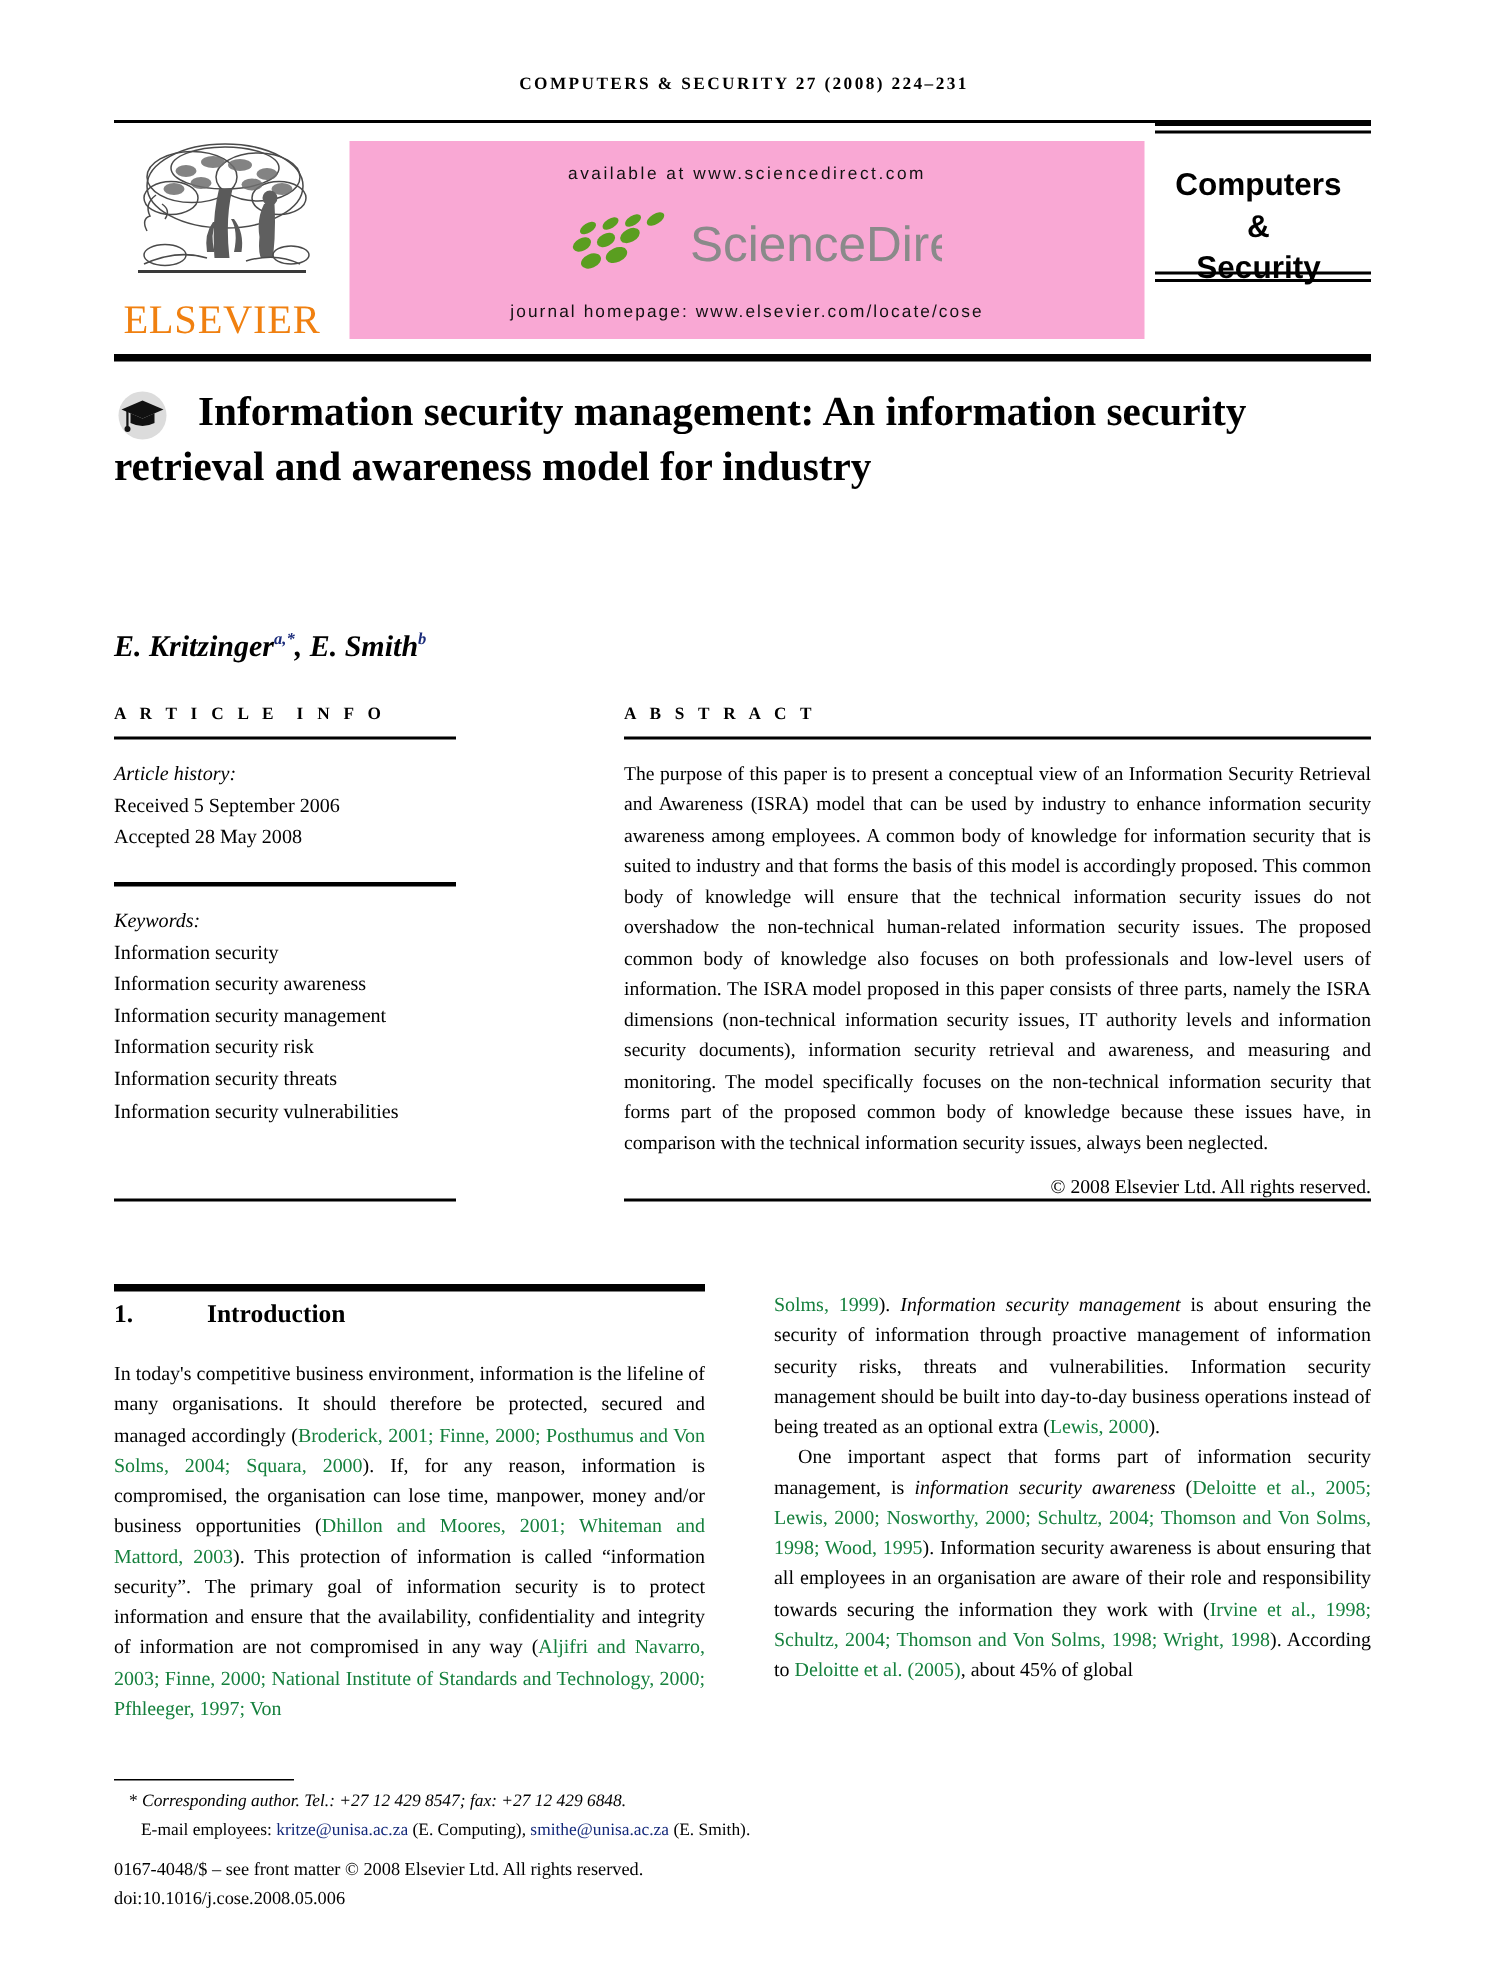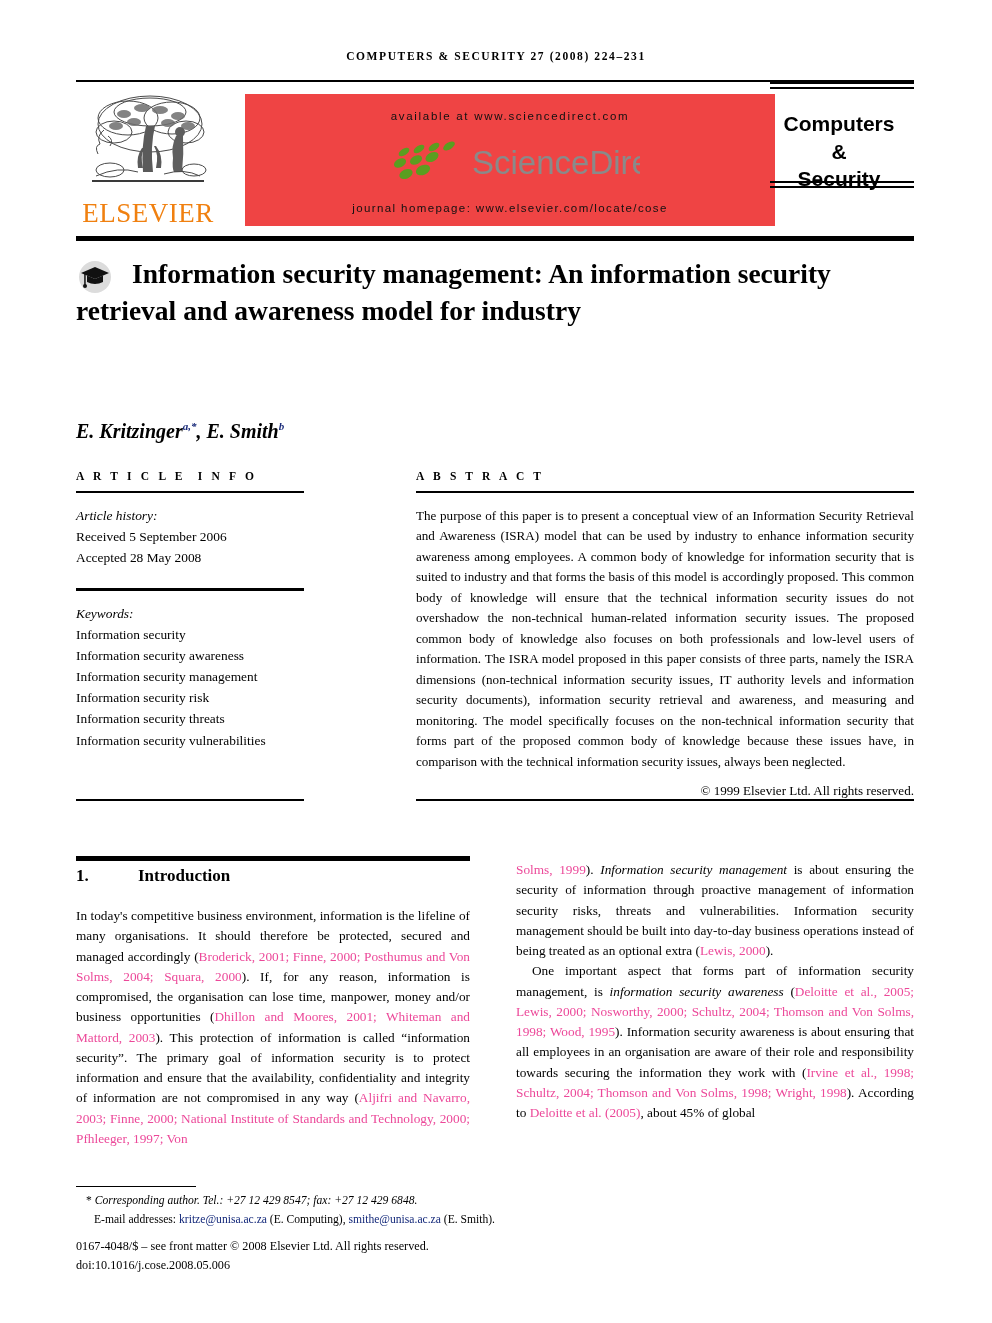--- a/index.html
+++ b/index.html
@@ -76,22 +76,21 @@
     letter-spacing: 0.5px;
     line-height: 1;
   }
 
   .sd-banner {
     position: absolute;
     left: 157px;
     top: 6px;
     width: 530px;
     height: 132px;
-    background: #ef4444;
-    margin-left: 12px;
+    background: #f9a8d4;
   }
   .sd-available {
     position: absolute;
     left: 0; right: 0;
     top: 16px;
     text-align: center;
     font-family: "Liberation Sans", sans-serif;
     font-size: 11.5px;
     letter-spacing: 1.7px;
     color: #111;
@@ -335,21 +334,21 @@
     font-family: "Liberation Serif", serif;
     font-size: 13.3px;
     line-height: 1.525;
     text-align: justify;
   }
   .col-right p { margin: 0; }
   .col-right p + p { text-indent: 16px; }
   .col-left p { margin: 0; }
 
   a.cite, .cite {
-    color: #ec4899;
+    color: #15803d;
     text-decoration: none;
   }
   .italic { font-style: italic; }
 
   
   .foot-rule {
     position: absolute;
     left: 76px;
     top: 1186px;
     width: 120px;
@@ -504,21 +503,21 @@
       <div>Information security risk</div>
       <div>Information security threats</div>
       <div>Information security vulnerabilities</div>
     </div>
   </div>
 
   <div class="abs-col">
     <div class="sec-head">A B S T R A C T</div>
     <div class="hr-thin"></div>
     <div class="abstract-text">The purpose of this paper is to present a conceptual view of an Information Security Retrieval and Awareness (ISRA) model that can be used by industry to enhance information security awareness among employees. A common body of knowledge for information security that is suited to industry and that forms the basis of this model is accordingly proposed. This common body of knowledge will ensure that the technical information security issues do not overshadow the non-technical human-related information security issues. The proposed common body of knowledge also focuses on both professionals and low-level users of information. The ISRA model proposed in this paper consists of three parts, namely the ISRA dimensions (non-technical information security issues, IT authority levels and information security documents), information security retrieval and awareness, and measuring and monitoring. The model specifically focuses on the non-technical information security that forms part of the proposed common body of knowledge because these issues have, in comparison with the technical information security issues, always been neglected.</div>
-    <div class="copyright">© 1999 Elsevier Ltd. All rights reserved.</div>
+    <div class="copyright">© 2008 Elsevier Ltd. All rights reserved.</div>
   </div>
   <div class="hr-info-bottom"></div>
   <div class="hr-abs-bottom"></div>
 
   <div class="intro-rule"></div>
   <div class="intro-head">
     <span class="num">1.</span><span>Introduction</span>
   </div>
 
   <div class="col-left">
@@ -530,21 +529,21 @@
     <p>One important aspect that forms part of information security management, is <span class="italic">information security awareness</span> (<span class="cite">Deloitte et al., 2005; Lewis, 2000; Nosworthy, 2000; Schultz, 2004; Thomson and Von Solms, 1998; Wood, 1995</span>). Information security awareness is about ensuring that all employees in an organisation are aware of their role and responsibility towards securing the information they work with (<span class="cite">Irvine et al., 1998; Schultz, 2004; Thomson and Von Solms, 1998; Wright, 1998</span>). According to <span class="cite">Deloitte et al. (2005)</span>, about 45% of global</p>
   </div>
 
   <div class="foot-rule"></div>
   <div class="footnotes">
     <div class="fn-corr">
       <span class="star">*</span>
       <span>Corresponding author. Tel.: +27 12 429 8547; fax: +27 12 429 6848.</span>
     </div>
     <div class="fn-mail">
-      <span>E-mail addresses:</span>
+      <span>E-mail employees:</span>
       <a class="mail" href="#">kritze@unisa.ac.za</a>
       <span>(E. Computing)</span><span>,</span>
       <a class="mail" href="#">smithe@unisa.ac.za</a>
       <span>(E. Smith)</span><span>.</span>
     </div>
   </div>
 
   <div class="imprint">
     <div>0167-4048/$ – see front matter © 2008 Elsevier Ltd. All rights reserved.</div>
     <div>doi:10.1016/j.cose.2008.05.006</div>

